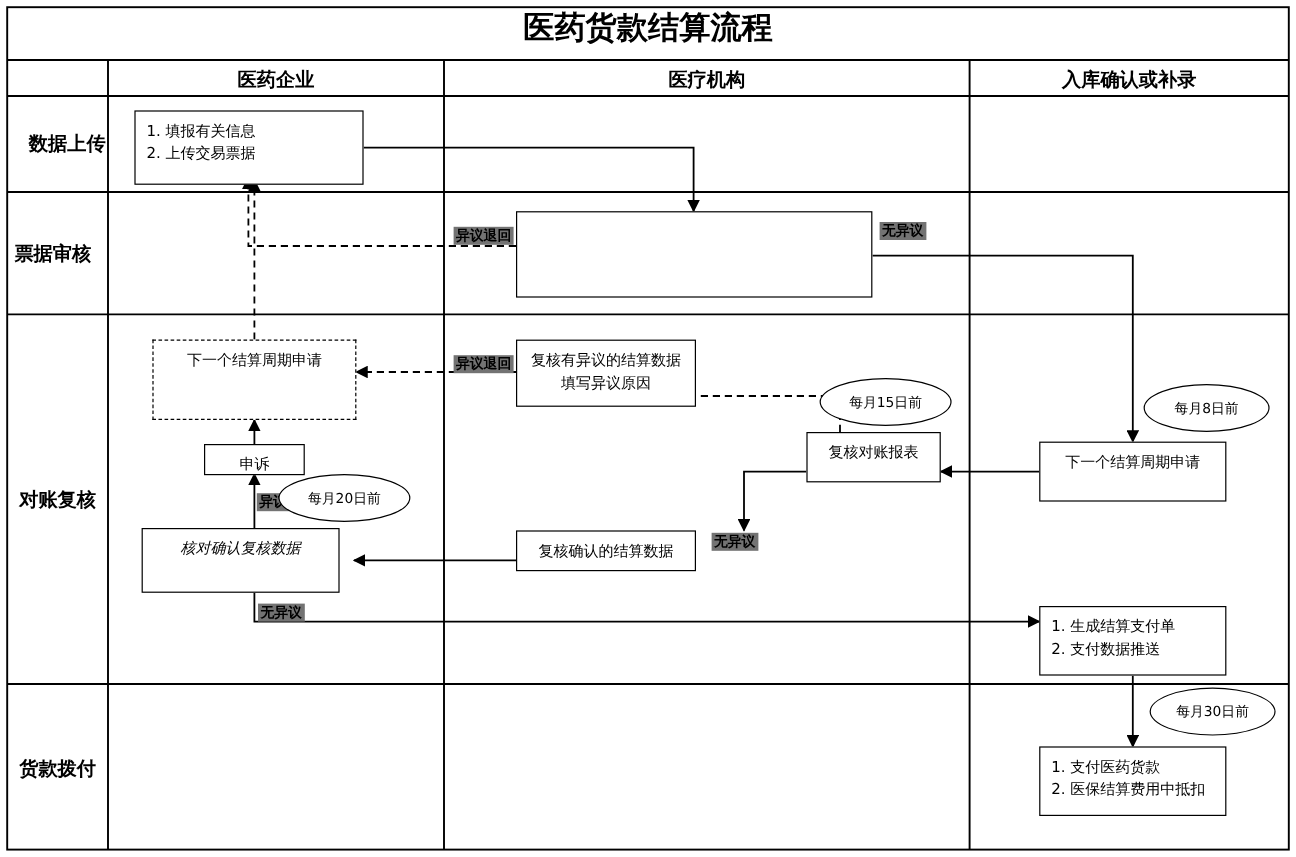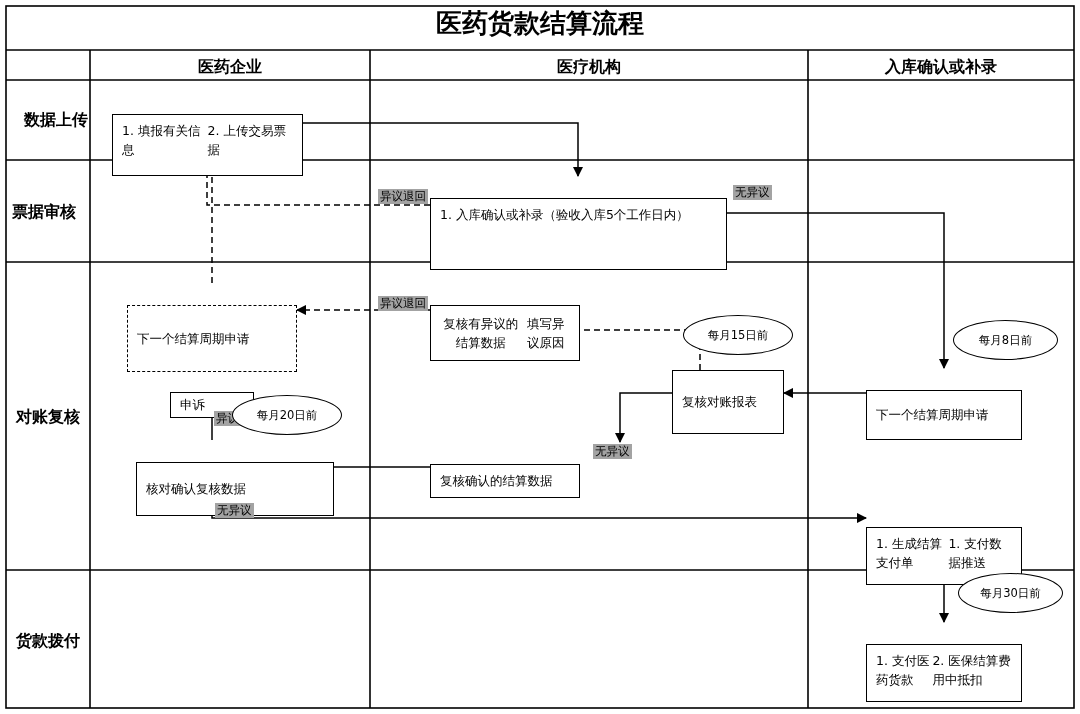--- a/index.html
+++ b/index.html
@@ -23,28 +23,27 @@
     top: 0;
     width: 1080px;
     height: 714px;
   }
   .node {
     position: absolute;
     box-sizing: border-box;
     border: 1.6px solid #000;
     background: #fff;
     display: flex;
-    flex-direction: row;
+    flex-direction: column;
     justify-content: flex-start;
     font-size: 12.5px;
     color: #000;
     line-height: 1.55;
     padding: 6px 9px;
     z-index: 3;
-    margin-top: 22px;
   }
   .node.center {
     align-items: center;
     text-align: center;
   }
   .node.dashed {
     border-style: dashed;
     border-width: 1.6px;
   }
   .oval {
@@ -57,24 +56,25 @@
     align-items: center;
     justify-content: center;
     font-size: 11.5px;
     color: #000;
     z-index: 5;
   }
   .edge-label {
     position: absolute;
     font-size: 11.5px;
     color: #000;
-    background: #a3a3a3;
+    background: #737373;
     padding: 0 2px;
     white-space: nowrap;
     z-index: 4;
+    font-weight: bold;
   }
   .title {
     position: absolute;
     left: 0;
     top: 6px;
     width: 1080px;
     text-align: center;
     font-size: 26px;
     font-weight: bold;
     color: #000;
@@ -164,55 +164,54 @@
   <div class="row-head" style="left:6px; top:202px; width:76px;">票据审核</div>
   <div class="row-head" style="left:6px; top:407px; width:84px;">对账复核</div>
   <div class="row-head" style="left:6px; top:631px; width:84px;">货款拨付</div>
 
   <div class="node" style="left:112px; top:92px; width:191px; height:62px;">
     <span class="line-1">1. 填报有关信息</span>
     <span class="line-2">2. 上传交易票据</span>
   </div>
 
   <div class="node" style="left:430px; top:176px; width:297px; height:72px;">
-    <span class="line-1">1. 入库确认或补录（验收入库5个工作日内）</span>
   </div>
 
   <div class="node dashed center" style="left:127px; top:283px; width:170px; height:67px;">
     <span class="line-1">下一个结算周期申请</span>
   </div>
 
   <div class="node center" style="left:430px; top:283px; width:150px; height:56px;">
     <span class="line-1">复核有异议的结算数据</span>
     <span class="line-2">填写异议原因</span>
   </div>
 
   <div class="node center" style="left:170px; top:370px; width:84px; height:26px;">
     <span class="line-1">申诉</span>
   </div>
 
-  <div class="node center" style="left:136px; top:440px; width:198px; height:54px;">
+  <div class="node center" style="left:118px; top:440px; width:165px; height:54px;font-style:italic;">
     <span class="line-1">核对确认复核数据</span>
   </div>
 
   <div class="node center" style="left:430px; top:442px; width:150px; height:34px;">
     <span class="line-1">复核确认的结算数据</span>
   </div>
 
-  <div class="node center" style="left:672px; top:348px; width:112px; height:64px;">
+  <div class="node center" style="left:672px; top:360px; width:112px; height:42px;">
     <span class="line-1">复核对账报表</span>
   </div>
 
   <div class="node center" style="left:866px; top:368px; width:156px; height:50px;">
     <span class="line-1">下一个结算周期申请</span>
   </div>
 
   <div class="node" style="left:866px; top:505px; width:156px; height:58px;">
     <span class="line-1">1. 生成结算支付单</span>
-    <span class="line-2">1. 支付数据推送</span>
+    <span class="line-2">2. 支付数据推送</span>
   </div>
 
   <div class="node" style="left:866px; top:622px; width:156px; height:58px;">
     <span class="line-1">1. 支付医药货款</span>
     <span class="line-2">2. 医保结算费用中抵扣</span>
   </div>
 
   <div class="oval" style="left:683px; top:315px; width:110px; height:40px;">每月15日前</div>
   <div class="oval" style="left:953px; top:320px; width:105px; height:40px;">每月8日前</div>
   <div class="oval" style="left:232px; top:395px; width:110px; height:40px;">每月20日前</div>

